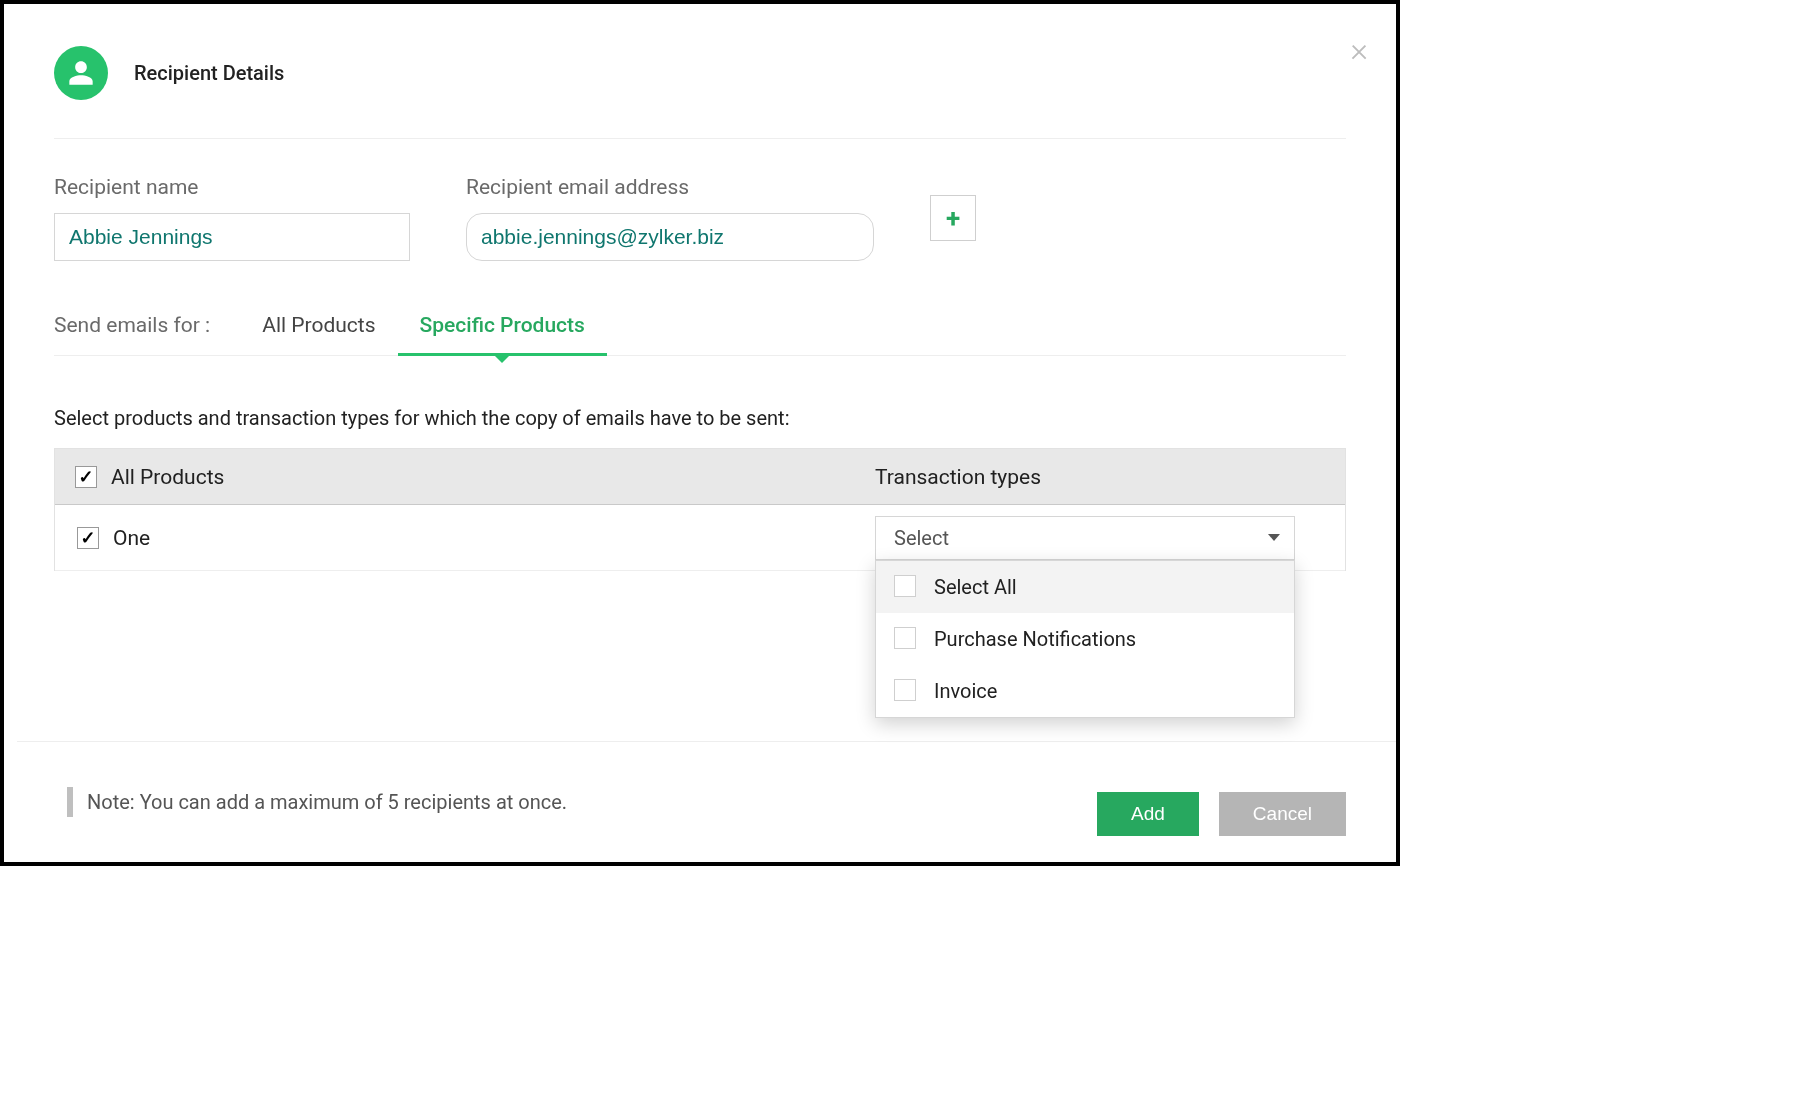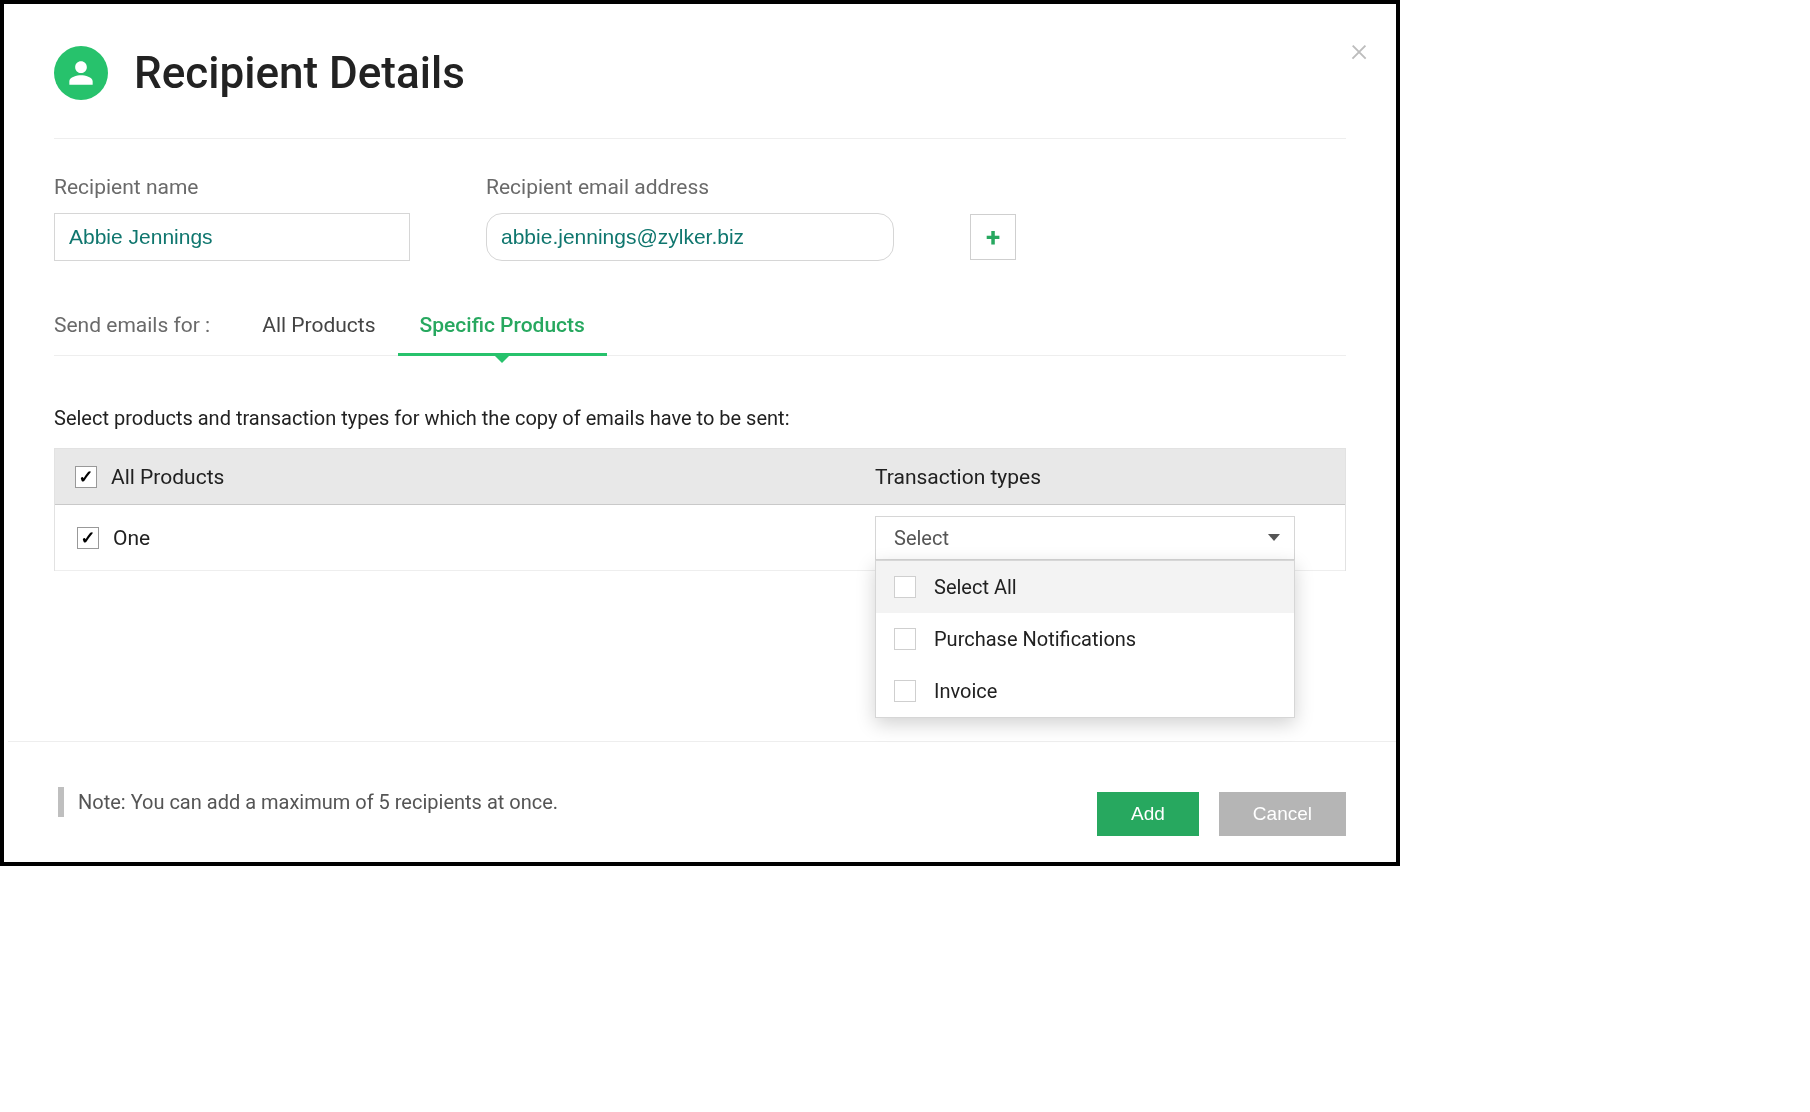--- a/index.html
+++ b/index.html
@@ -46,30 +46,30 @@
     border-radius: 50%;
     background: #27c26c;
     display: flex;
     align-items: center;
     justify-content: center;
     margin-right: 26px;
     flex-shrink: 0;
   }
   .avatar-circle svg { width: 28px; height: 28px; fill: #fff; }
   .title {
-    font-size: 44px;
+    font-size: 20px;
     font-weight: 500;
     color: #222;
   }
 
   .form-row {
     display: flex;
-    gap: 76px;
+    gap: 56px;
     padding-top: 36px;
-    align-items: flex-end;
+    align-items: center;
   }
   .field { display: flex; flex-direction: column; }
   .field label {
     font-size: 21px;
     color: #6a6a6a;
     margin-bottom: 14px;
   }
   .field input[type="text"] {
     border: 1px solid #d6d6d6;
     height: 48px;
@@ -207,32 +207,32 @@
     top: 44px;
     left: 0;
     width: 420px;
     background: #fff;
     border: 1px solid #d6d6d6;
     box-shadow: 0 6px 18px rgba(0,0,0,0.18);
     z-index: 50;
   }
   .dd-item {
     display: flex;
-    align-items: center;
+    align-items: flex-start;
     gap: 18px;
     padding: 14px 18px;
     font-size: 20px;
     cursor: pointer;
   }
   .dd-item:hover, .dd-item.hover { background: #f3f3f3; }
   .dd-item .cb { border-color: #cfcfcf; }
 
   .footer {
     position: absolute;
-    left: 4px; right: 0;
+    left: 13px; right: 0;
     bottom: 0;
     border-top: 1px solid #eee;
     padding: 26px 50px 26px 50px;
     display: flex;
     align-items: center;
     justify-content: space-between;
     background: #fff;
   }
   .note-wrap { display: flex; align-items: center; gap: 14px; }
   .note-bar { width: 6px; height: 30px; background: #bfbfbf; }

